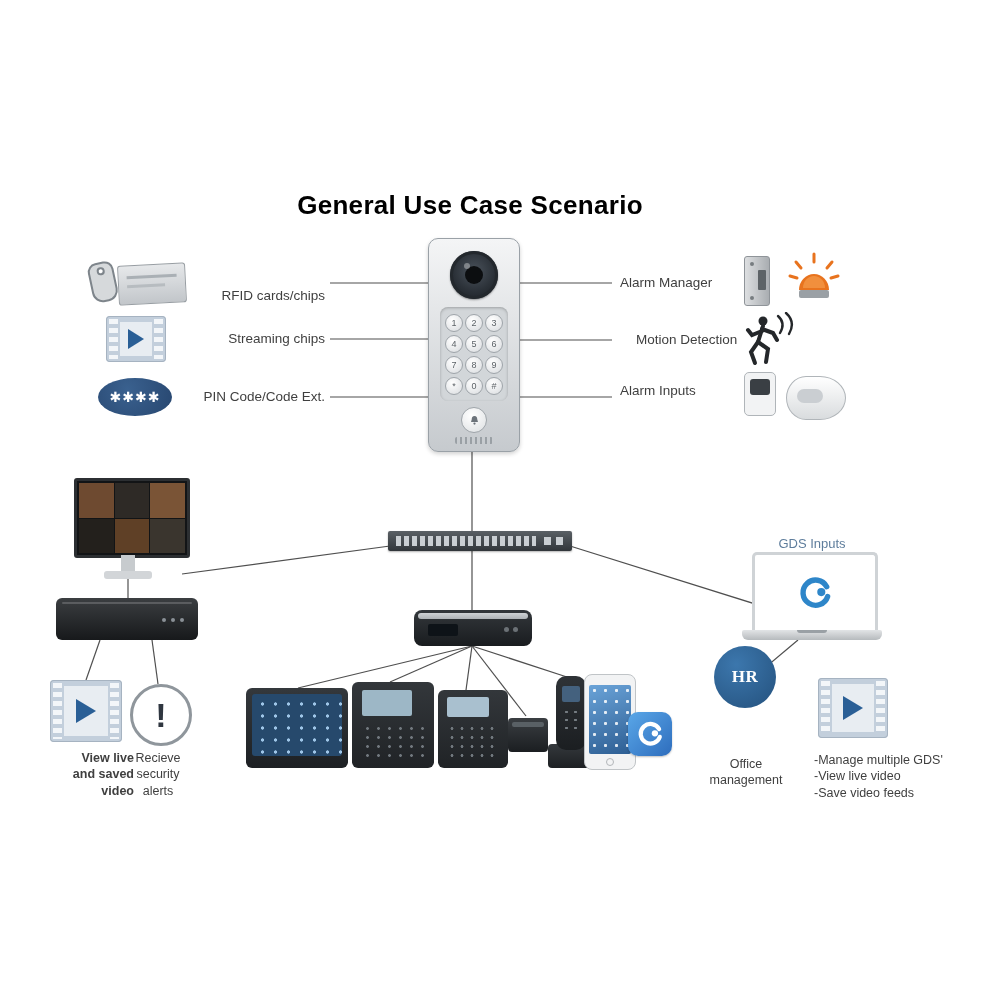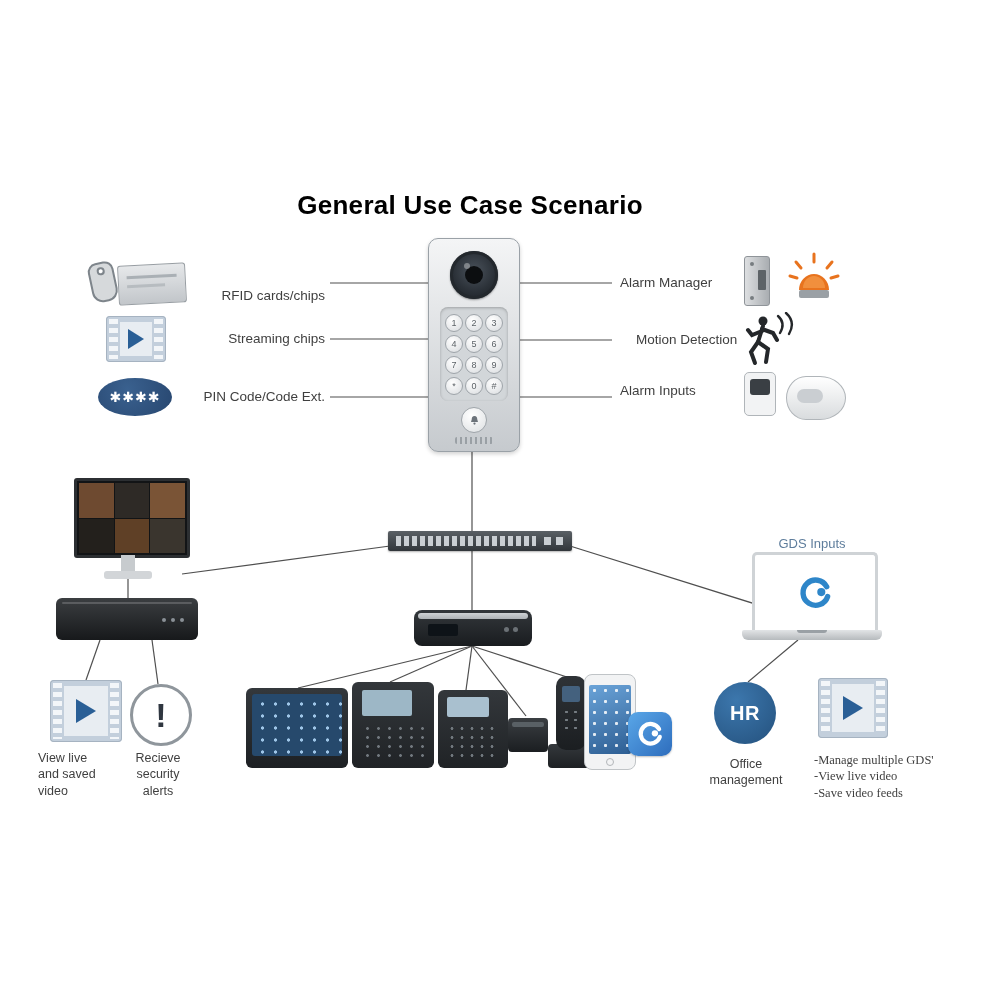--- a/index.html
+++ b/index.html
@@ -122,23 +122,23 @@
   .lap-screen{position:absolute;left:752px;top:552px;width:120px;height:76px;background:#fff;
        border:3px solid #cfd3d6;border-bottom:none;border-radius:5px 5px 0 0;display:flex;align-items:center;
        justify-content:center;z-index:2;}
   .lap-base{position:absolute;left:742px;top:630px;width:140px;height:10px;border-radius:2px 2px 6px 6px;
        background:linear-gradient(#e2e4e6,#b6babd);z-index:2;}
   .lap-base::before{content:"";position:absolute;left:50%;top:0;transform:translateX(-50%);width:30px;height:3px;
        background:#9aa0a5;border-radius:0 0 3px 3px;}
   .gdslbl{position:absolute;left:752px;top:536px;width:120px;text-align:center;font-size:13px;color:#5e7d9c;z-index:2;}
 
   
-  .hr{position:absolute;left:714px;top:682px;width:62px;height:62px;border-radius:50%;
+  .hr{position:absolute;left:714px;top:646px;width:62px;height:62px;border-radius:50%;
       background:radial-gradient(circle at 36% 30%,#3c77ad,#24517d);display:flex;align-items:center;
-      justify-content:center;color:#fff;font-weight:bold;font-size:20px;letter-spacing:.5px;z-index:2;}
+      justify-content:center;color:#fff;font-weight:bold;font-size:17px;letter-spacing:.5px;z-index:2;font-family:Liberation Serif, serif;}
 
   
   .vphone{position:absolute;left:246px;top:688px;width:102px;height:80px;border-radius:6px;
        background:linear-gradient(#34383c,#1d2023);z-index:3;}
   .vphone .scr{position:absolute;inset:6px 6px 12px 6px;background:#26496c;border-radius:3px;
        background-image:radial-gradient(#9fc6e8 1.5px,rgba(0,0,0,0) 2px);background-size:13px 12px;background-position:4px 4px;}
   .iphoneL{position:absolute;left:352px;top:682px;width:82px;height:86px;border-radius:6px;
        background:linear-gradient(#33373b,#202326);z-index:3;}
   .iphoneL .scr{position:absolute;left:10px;top:8px;width:50px;height:26px;background:#9db7c6;border-radius:2px;}
   .iphoneL .dots{position:absolute;left:10px;right:10px;top:42px;bottom:8px;
@@ -303,21 +303,21 @@
   <div class="stand-base"></div>
   <div class="nvr"></div>
 
   <div class="film lg" style="left:50px;top:680px;width:72px;height:62px;">
     <div class="strip l"></div>
       <div class="strip r"></div>
     <div class="inner">
         <div class="play"></div>
       </div>
   </div>
-  <div class="cap" style="left:38px;top:750px;width:96px;text-align:left;">View live
+  <div class="cap" style="left:38px;top:750px;width:96px;text-align:right;font-weight:bold;">View live
 and saved
 video</div>
 
   <div class="alert">!</div>
   <div class="cap" style="left:118px;top:750px;width:80px;text-align:center;">Recieve
 security
 alerts</div>
 
   <div class="pbx">
     <div class="scr"></div>
@@ -364,17 +364,17 @@
   <div class="cap" style="left:702px;top:756px;width:88px;text-align:center;">Office
 management</div>
 
   <div class="film lg" style="left:818px;top:678px;width:70px;height:60px;">
     <div class="strip l"></div>
       <div class="strip r"></div>
     <div class="inner">
         <div class="play"></div>
       </div>
   </div>
-  <div class="cap" style="left:814px;top:752px;width:160px;text-align:left;font-family:Liberation Serif, serif;">-Manage multiple GDS'
+  <div class="cap" style="left:814px;top:752px;width:160px;text-align:left;">-Manage multiple GDS'
 -View live video
 -Save video feeds</div>
 
 </div>
 
 </body></html>

